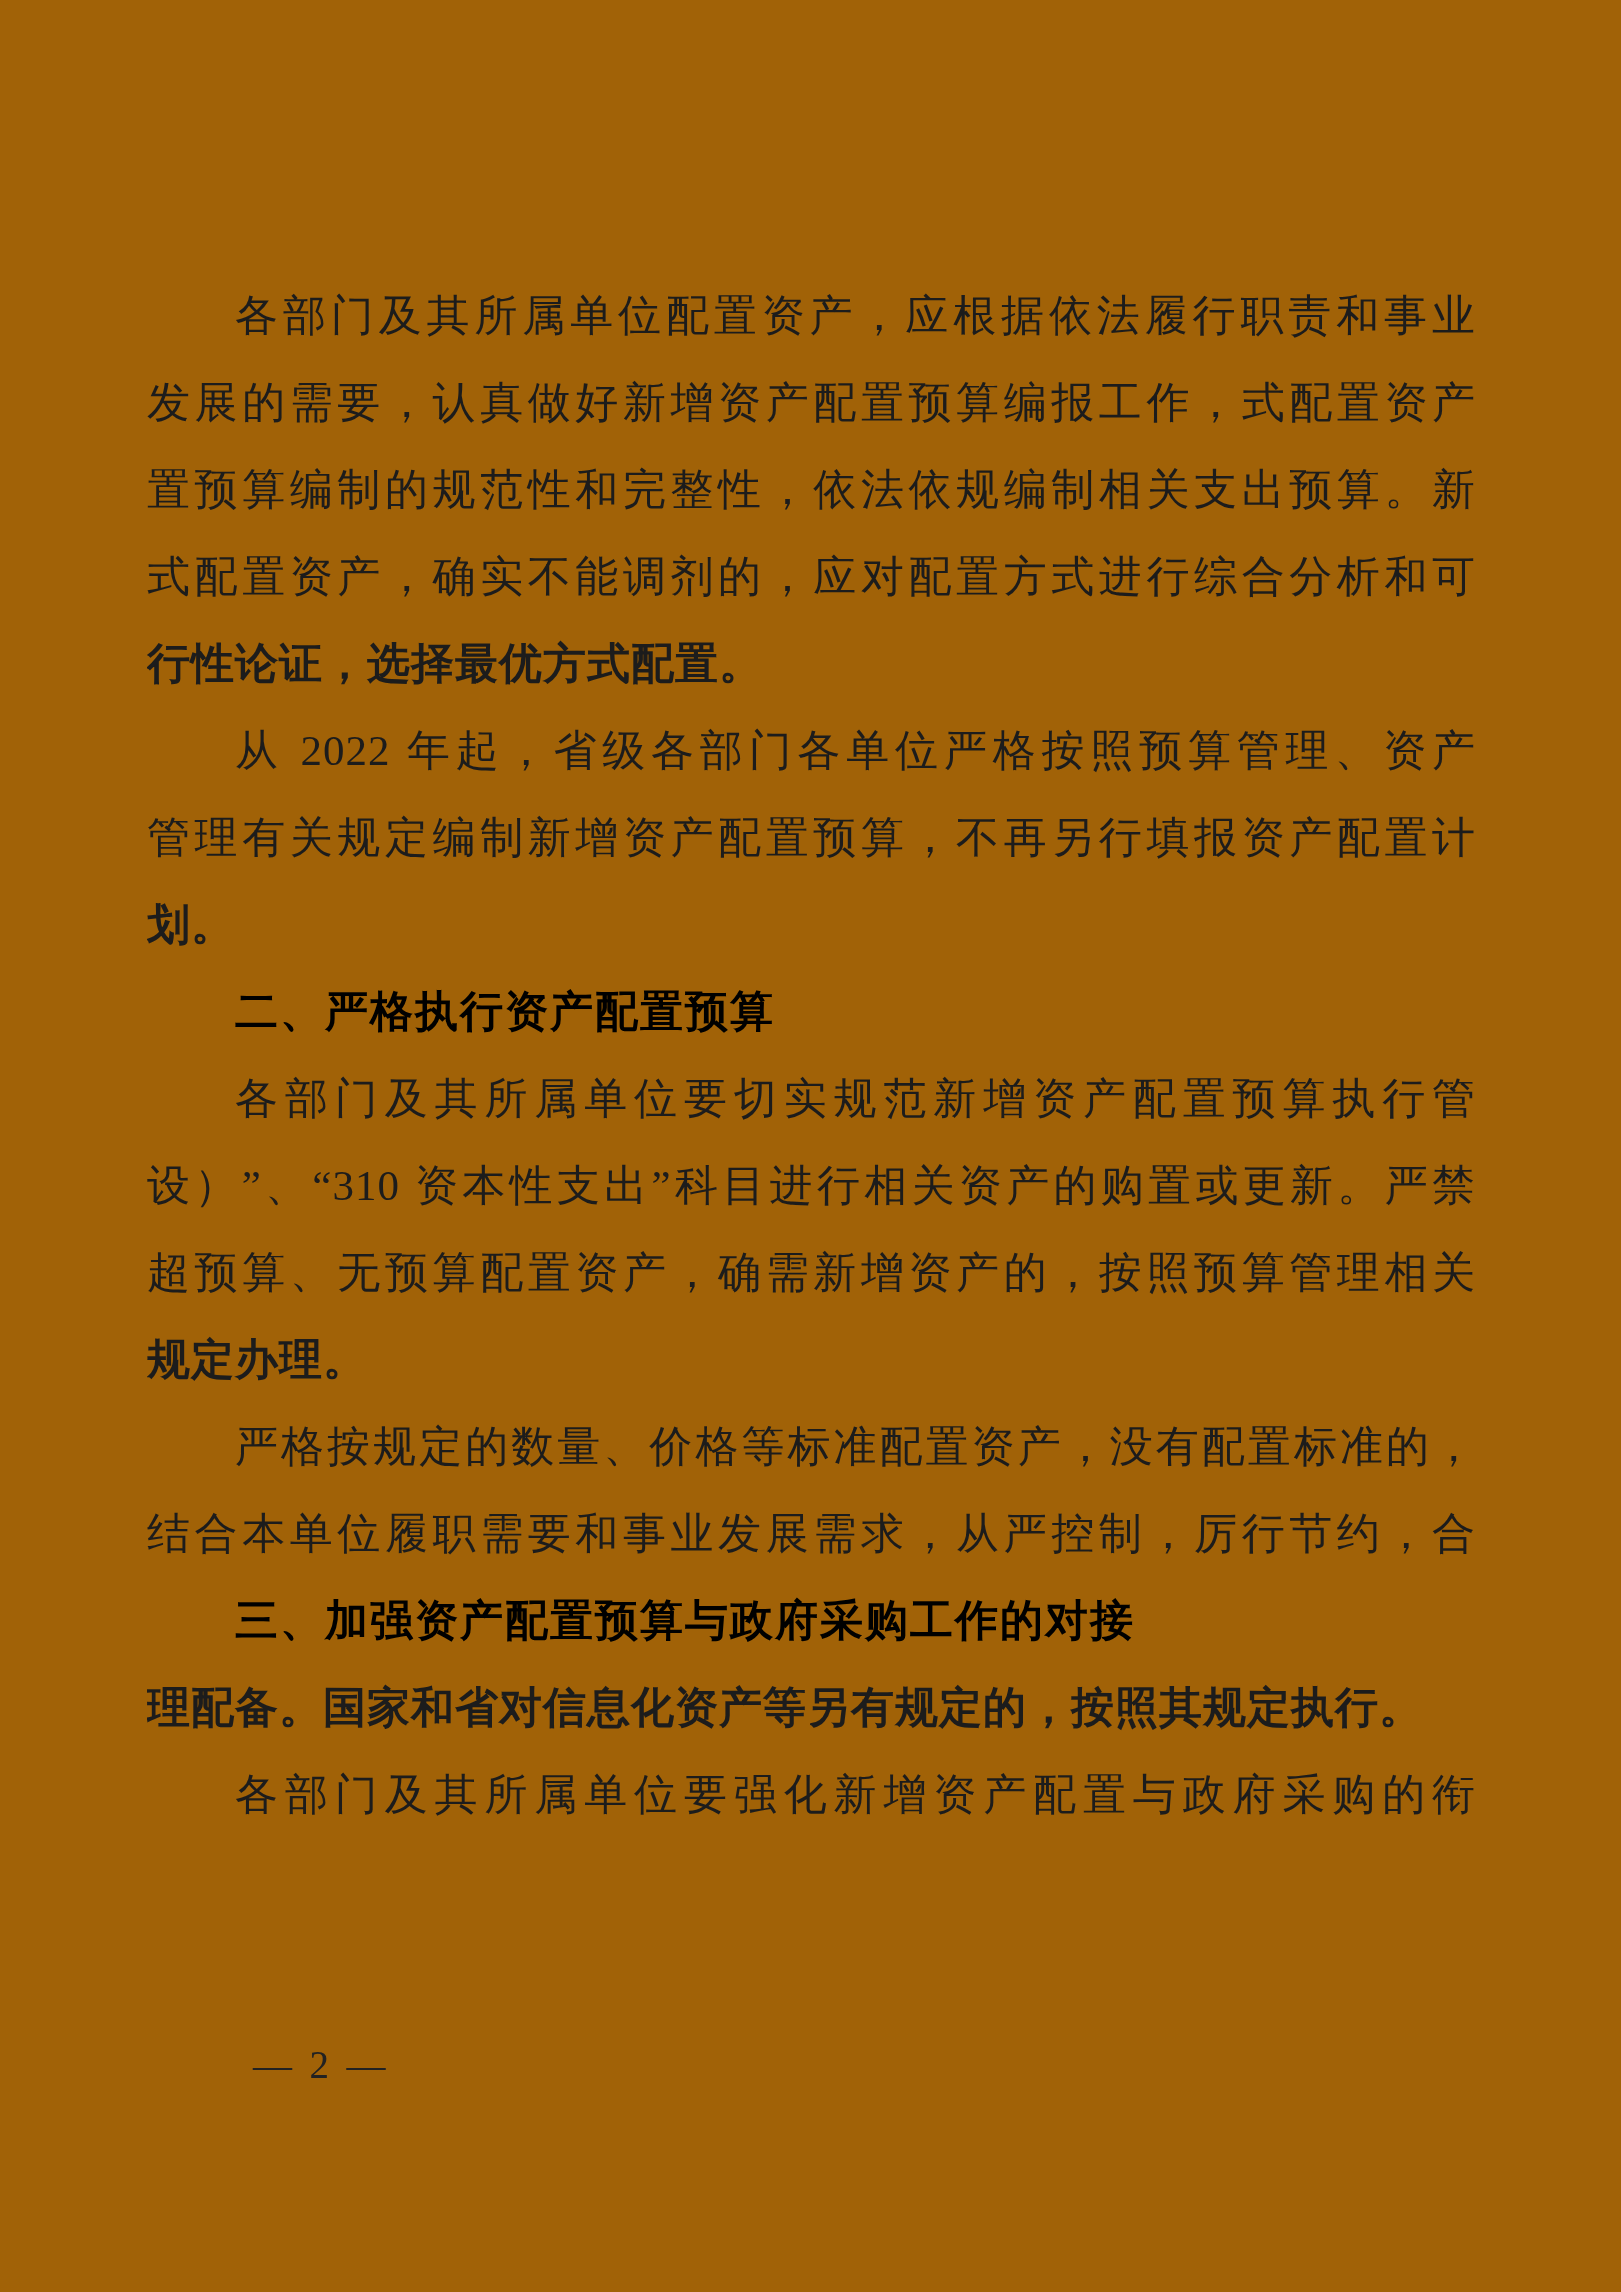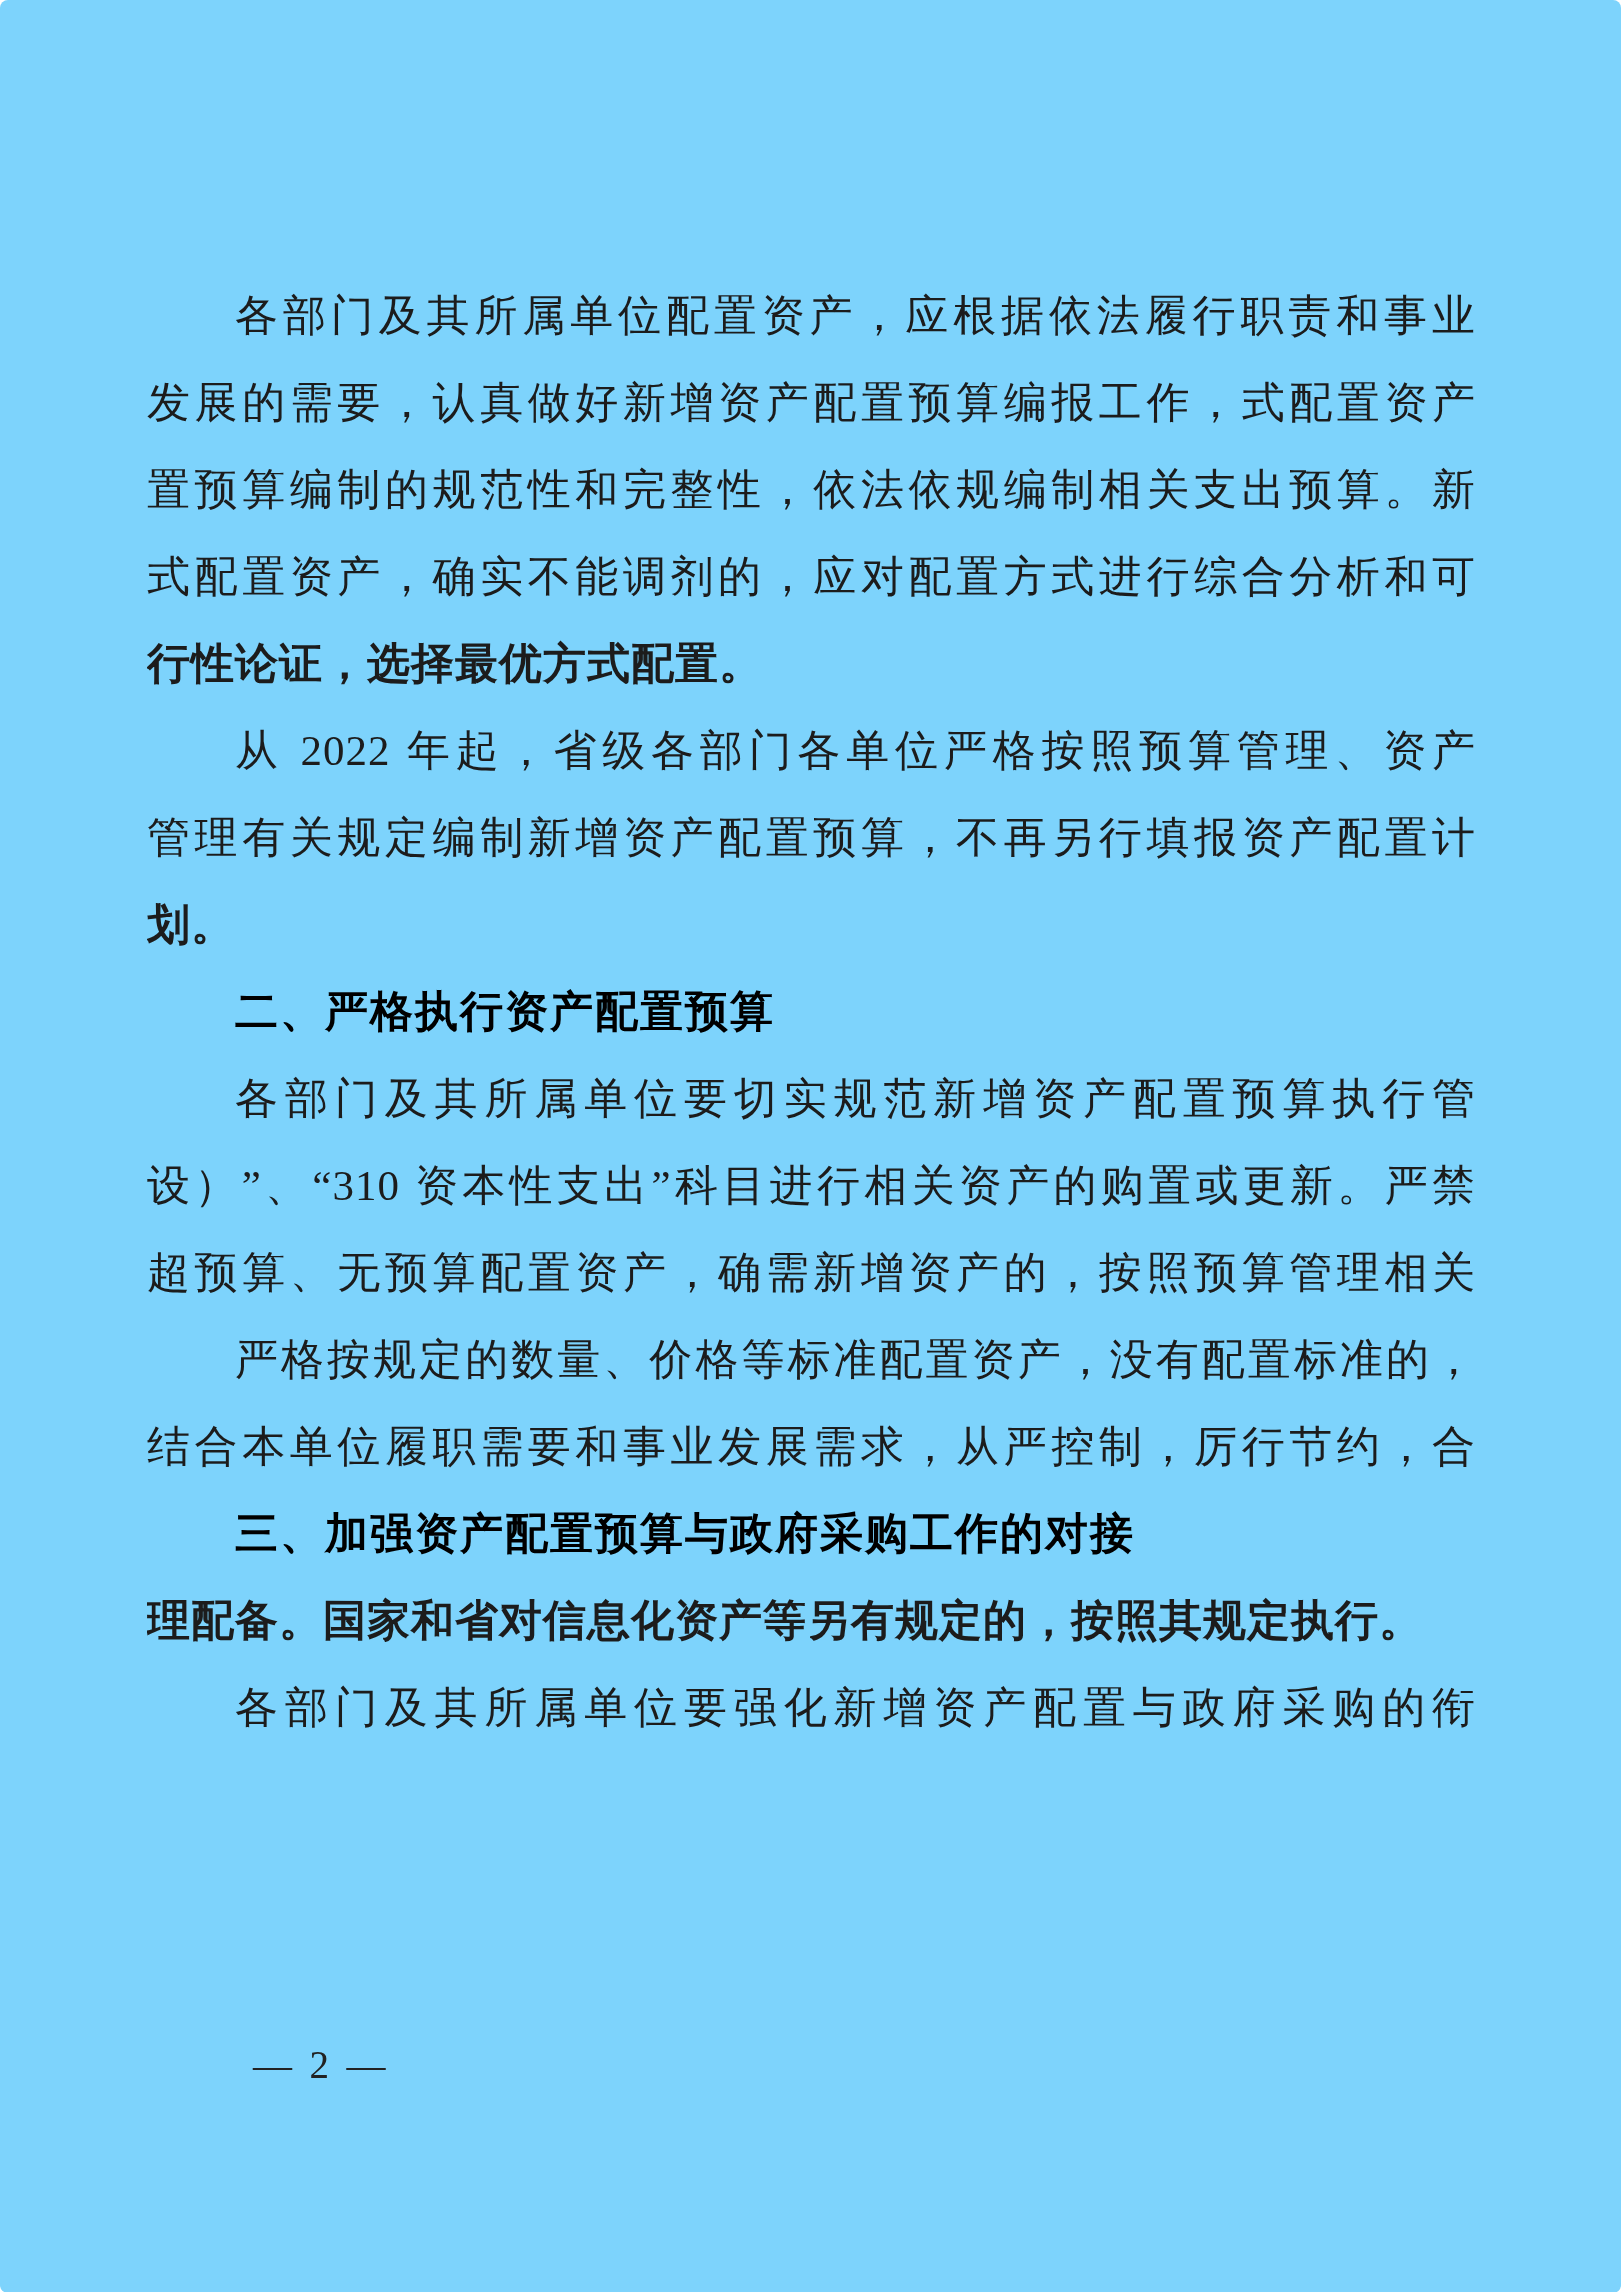--- a/index.html
+++ b/index.html
@@ -13,22 +13,21 @@
     position: relative;
     font-family: "Liberation Serif", serif;
     color: #1c1c1c;
     overflow: hidden;
   }
   .page {
     position: absolute;
     left: 0; top: 0;
     width: 1621px;
     height: 2293px;
-    background: #7dd3fc;
-    border-radius: 8px;
+    background: #a16207;
   }
   .content {
     position: absolute;
     left: 147px;
     top: 272px;
     width: 1329px;
   }
   .line {
     font-size: 43px;
     line-height: 87px;
@@ -78,20 +77,21 @@
 
     <div class="line indent">从 2022 年起，省级各部门各单位严格按照预算管理、资产</div>
     <div class="line">管理有关规定编制新增资产配置预算，不再另行填报资产配置计</div>
     <div class="line last">划。</div>
 
     <div class="line heading">二、严格执行资产配置预算</div>
 
     <div class="line indent">各部门及其所属单位要切实规范新增资产配置预算执行管</div>
     <div class="line">设）”、“310 资本性支出”科目进行相关资产的购置或更新。严禁</div>
     <div class="line">超预算、无预算配置资产，确需新增资产的，按照预算管理相关</div>
+    <div class="line last">规定办理。</div>
 
     <div class="line indent">严格按规定的数量、价格等标准配置资产，没有配置标准的，</div>
     <div class="line">结合本单位履职需要和事业发展需求，从严控制，厉行节约，合</div>
     <div class="line heading">三、加强资产配置预算与政府采购工作的对接</div>
 
     <div class="line last">理配备。国家和省对信息化资产等另有规定的，按照其规定执行。</div>
 
     <div class="line indent">各部门及其所属单位要强化新增资产配置与政府采购的衔</div>
 
   </div>

